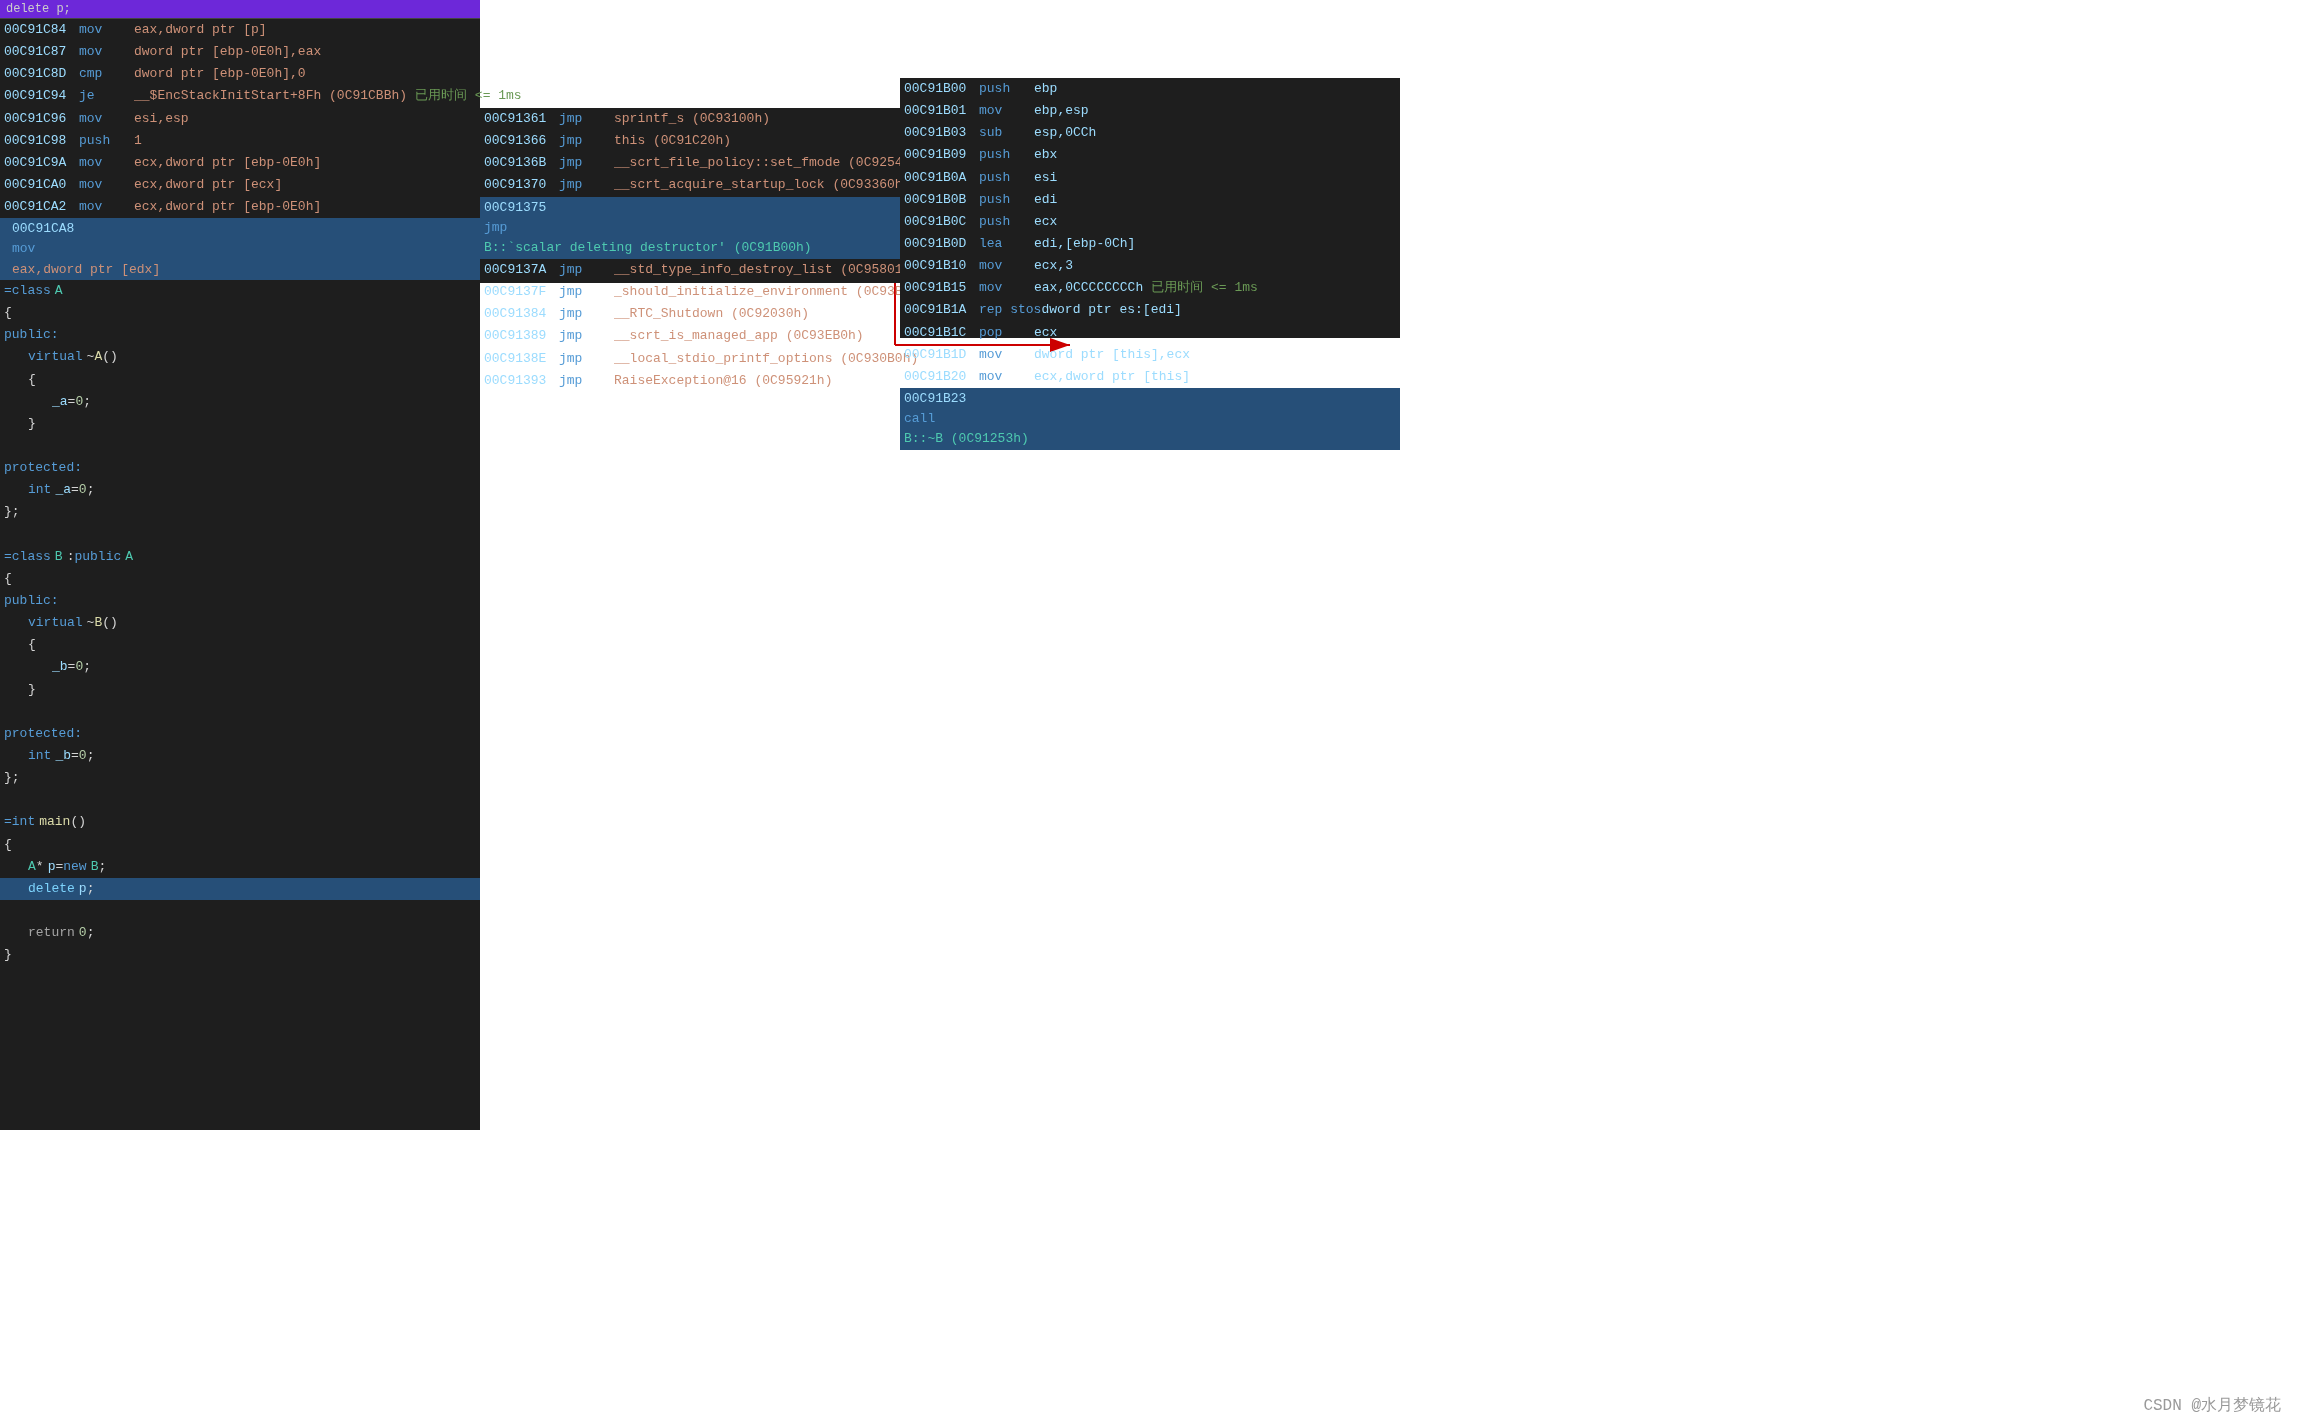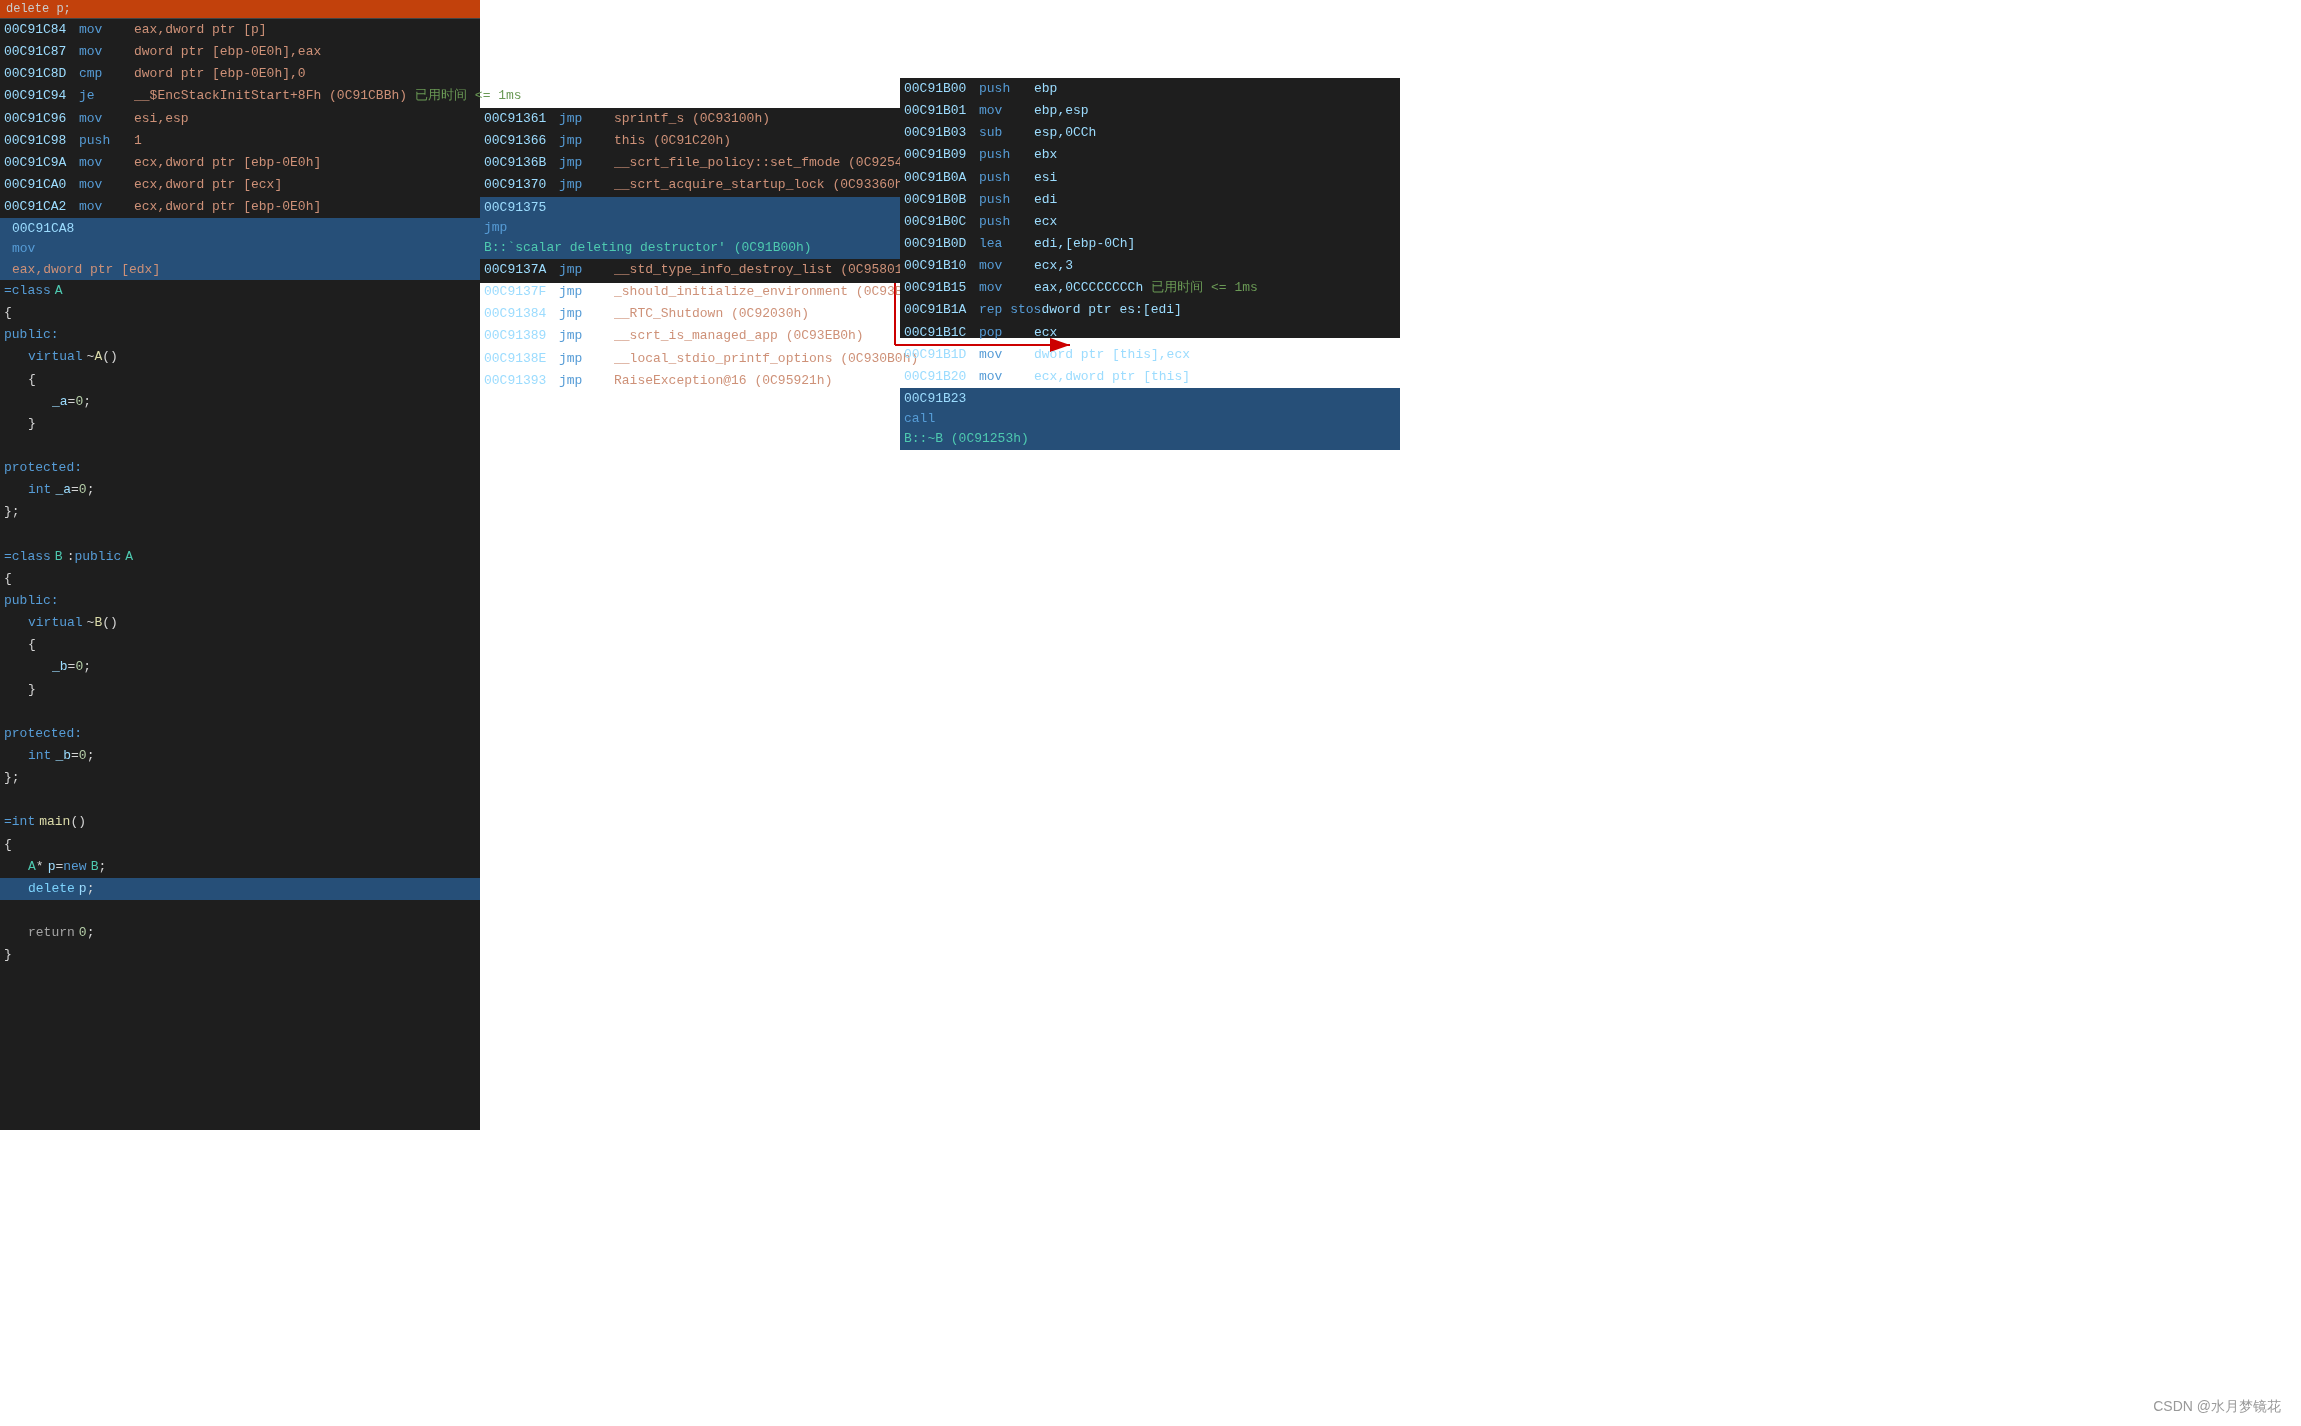--- a/index.html
+++ b/index.html
@@ -102,27 +102,27 @@
       height: 1426px;
       pointer-events: none;
     }
 
     
     .watermark {
       position: absolute;
       bottom: 10px;
       right: 20px;
       color: #999;
-      font-family: Liberation Sans, sans-serif;
-      font-size: 14px;
+      font-family: Liberation Mono, monospace;
+      font-size: 16px;
     }
 
     
     .panel-header {
-      background: #c2410c;
+      background: #6d28d9;
       color: #cccccc;
       padding: 2px 6px;
       font-size: 12px;
       border-bottom: 1px solid #444;
     }
   </style>
 </head>
 <body>
 
 <svg class="arrow-overlay" xmlns="http://www.w3.org/2000/svg">

